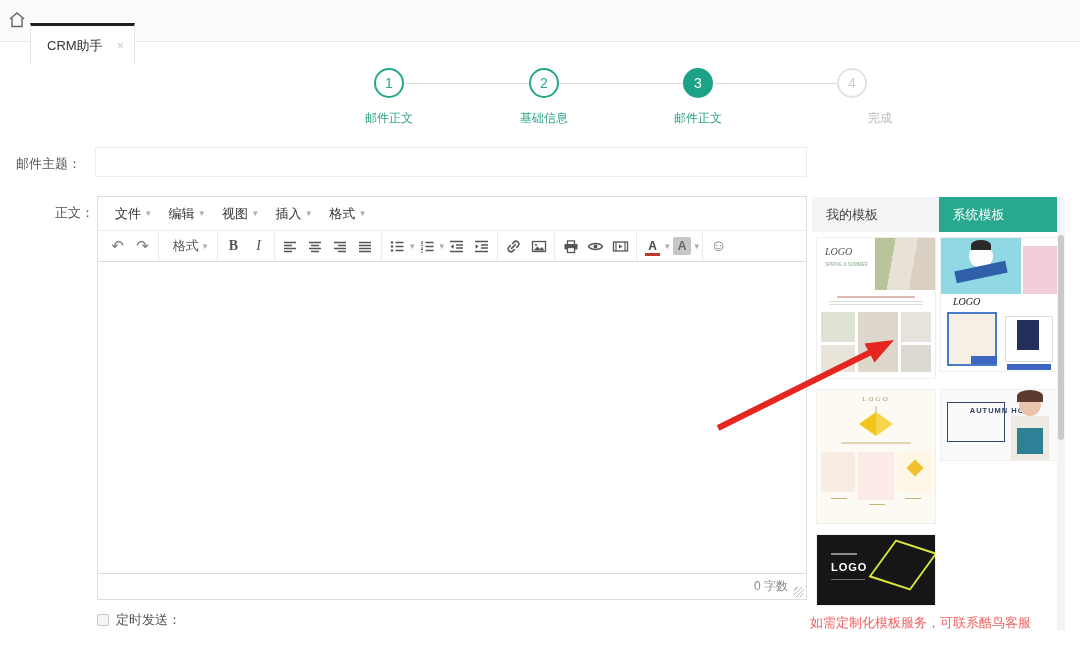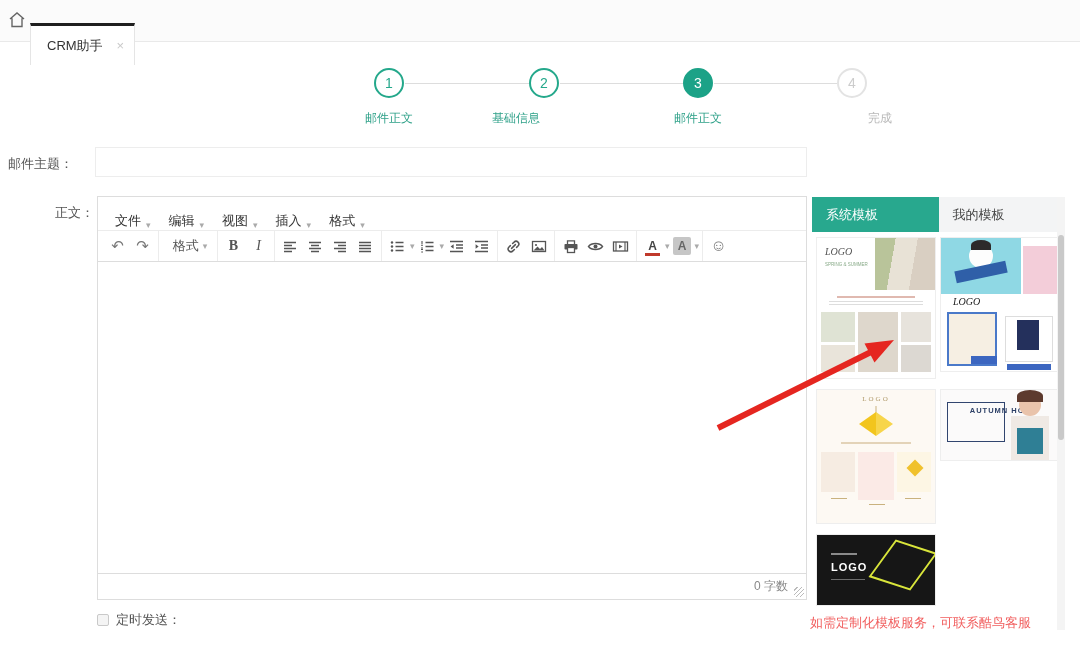--- a/index.html
+++ b/index.html
@@ -34,21 +34,21 @@
 
   
   .field-label { position:absolute; font-size:13px; color:#555; }
   .subject-input { position:absolute; left:95px; top:147px; width:712px; height:30px;
                    border:1px solid #ededed; background:#fff; padding:0 8px; font-size:13px; }
 
   
   .editor { position:absolute; left:97px; top:196px; width:710px; height:404px;
             border:1px solid #ddd; background:#fff; display:flex; flex-direction:column; }
   .menubar { height:33px; display:flex; align-items:center; padding-left:8px; }
-  .menu-item { display:flex; align-items:flex-end; gap:5px; padding:0 9px; height:100%;
+  .menu-item { display:flex; align-items:center; gap:5px; padding:0 9px; height:100%;
                font-size:13px; color:#333; cursor:pointer; }
   .caret { font-size:9px; color:#aaa; line-height:1; }
   .toolbar { height:32px; border-top:1px solid #ececec; border-bottom:1px solid #ddd;
              display:flex; align-items:center; padding:0 4px; }
   .tb-group { display:flex; align-items:center; height:100%; padding:0 3px; }
   .tb-sep { width:1px; height:100%; background:#ececec; }
   .tb-btn { min-width:25px; height:26px; display:flex; align-items:center; justify-content:center;
             color:#555; cursor:pointer; border-radius:2px; }
   .tb-btn svg { display:block; }
   .tb-text { font-size:13px; color:#555; padding:0 4px; }
@@ -164,34 +164,34 @@
   <div class="step-line" style="left:714px; width:123px;"></div>
 
   <div class="step-circle outlined" style="left:374px;">
     <span>1</span>
   </div>
   <div class="step-label teal" style="left:349px;">邮件正文</div>
 
   <div class="step-circle outlined" style="left:529px;">
     <span>2</span>
   </div>
-  <div class="step-label teal" style="left:476px;font-family:Liberation Mono, monospace;">基础信息</div>
+  <div class="step-label teal" style="left:504px;font-family:Liberation Mono, monospace;">基础信息</div>
 
   <div class="step-circle active" style="left:683px;">
     <span>3</span>
   </div>
   <div class="step-label teal" style="left:658px;">邮件正文</div>
 
   <div class="step-circle disabled" style="left:837px;">
     <span>4</span>
   </div>
   <div class="step-label gray" style="left:812px;text-align:right;">完成</div>
 </div>
 
-<div class="field-label" style="left:8px; top:155px;">邮件主题：</div>
+<div class="field-label" style="left:16px; top:155px;">邮件主题：</div>
 <input class="subject-input" type="text" value="" style="">
 
 <div class="field-label" style="left:55px; top:204px;">正文：</div>
 
 <div class="editor">
   <div class="menubar">
     <div class="menu-item">
       <span>文件</span>
       <span class="caret">▾</span>
     </div>
@@ -396,22 +396,22 @@
   </div>
 </div>
 
 <div class="schedule">
   <span class="checkbox"></span>
   <span class="schedule-label">定时发送：</span>
 </div>
 
 <div class="panel">
   <div class="panel-tabs">
+    <div class="panel-tab idle">我的模板</div>
     <div class="panel-tab active">系统模板</div>
-    <div class="panel-tab idle">我的模板</div>
   </div>
 
   <div class="tpl-grid">
 
 
     <div class="thumb r1 t-spring">
       <span class="logo">LOGO</span>
       <span class="sub">SPRING &amp; SUMMER</span>
       <span class="ph" style="left:58px; top:0; width:60px; height:52px; background:linear-gradient(100deg,#b9c49a 30%,#e8e2d6 30% 62%,#d9cfc2 62%);"></span>
       <span class="ph" style="left:20px; top:58px; width:78px; height:2px; background:#e0b9b0;"></span>

